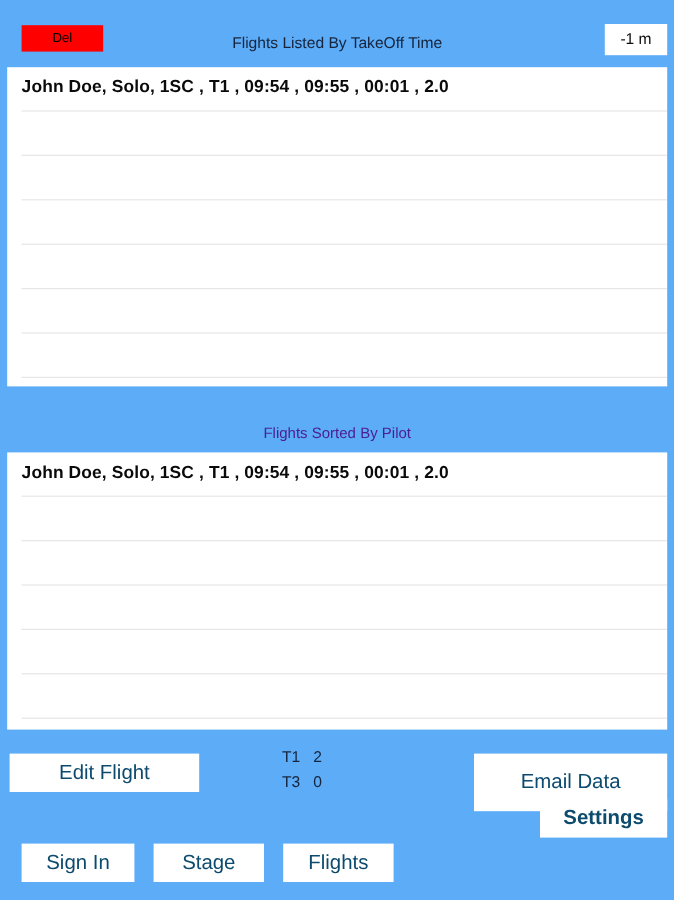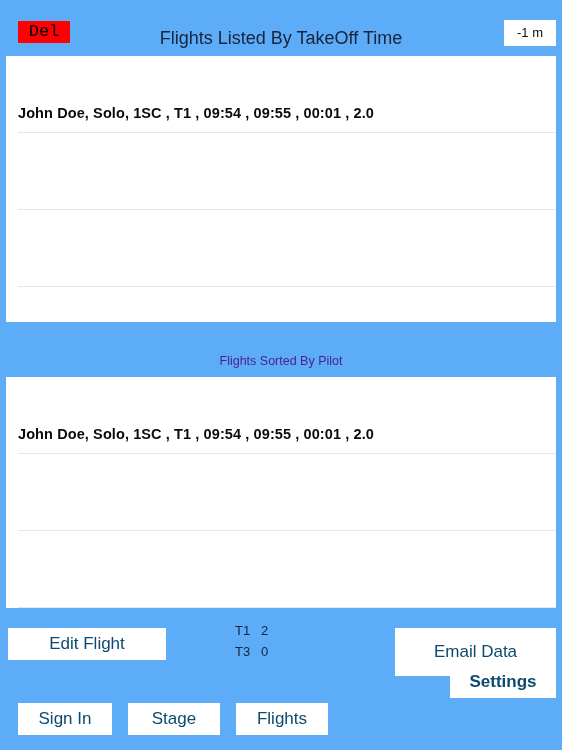--- a/index.html
+++ b/index.html
@@ -20,36 +20,36 @@
   
   .topbar {
     position: absolute;
     left: 0; top: 0;
     width: 562px; height: 56px;
   }
 
   .del-button {
     position: absolute;
     left: 18px; top: 21px;
-    width: 52px; height: 22px;
+    width: 68px; height: 22px;
     background: #fe0000;
     color: #000000;
-    font-size: 17px;
+    font-size: 11px;
     line-height: 22px;
     text-align: center;
     border: none;
-    font-family: Liberation Mono, monospace;
+    font-family: Liberation Sans, sans-serif;
   }
 
   .top-title {
     position: absolute;
     left: 0; top: 28px;
     width: 562px;
     text-align: center;
-    font-size: 18px;
+    font-size: 13px;
     color: #16243d;
   }
 
   .minus-button {
     position: absolute;
     right: 6px; top: 20px;
     width: 52px; height: 26px;
     background: #ffffff;
     color: #0d0d0d;
     font-size: 13px;
@@ -68,21 +68,20 @@
     overflow: hidden;
   }
 
   #panel-takeoff { top: 56px;  height: 266px; }
   #panel-pilot   { top: 377px; height: 231px; }
 
   .row {
     position: relative;
     height: 37px;
     width: 100%;
-    margin-top: 40px;
   }
 
   .row-label {
     position: absolute;
     left: 12px;
     top: 0;
     height: 37px;
     line-height: 34px;
     font-size: 14.5px;
     font-weight: bold;

